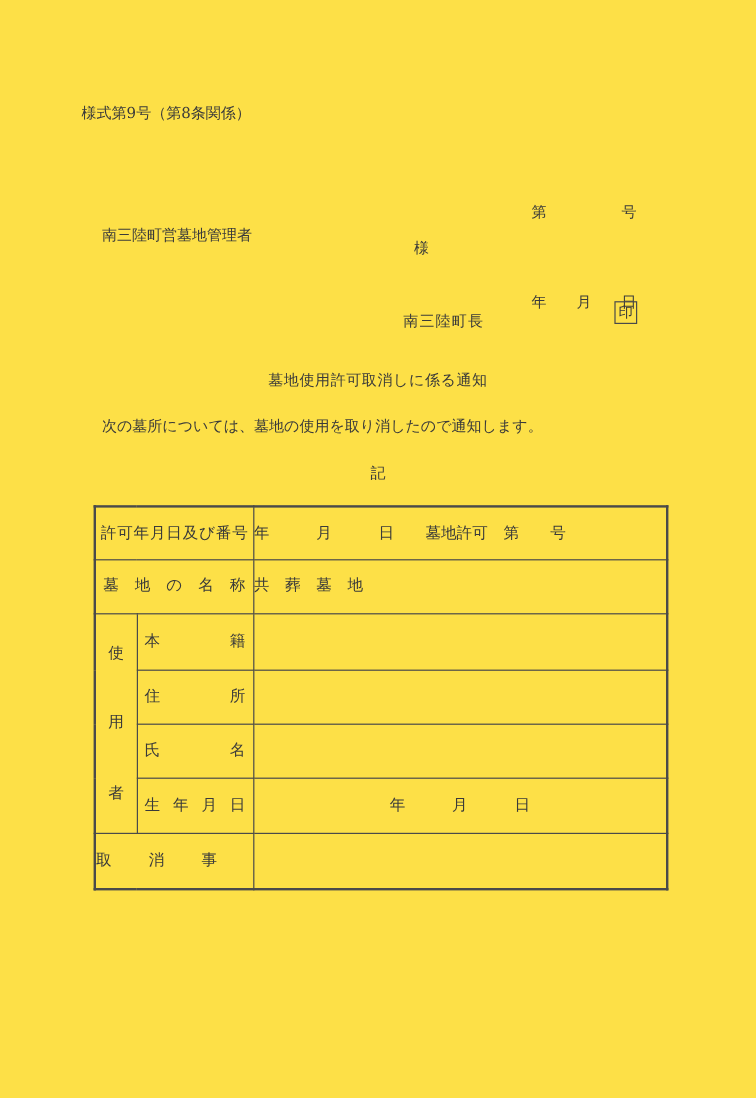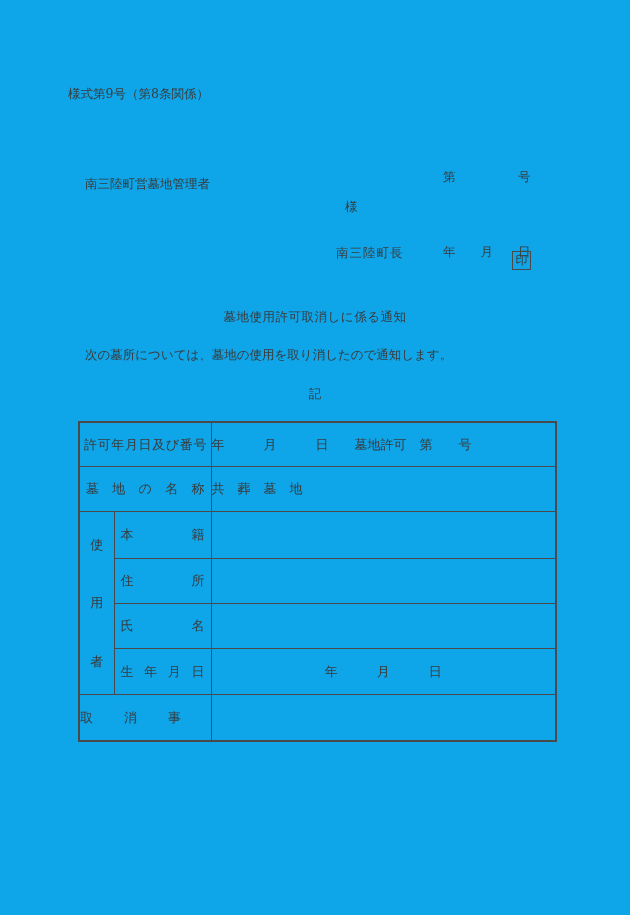--- a/index.html
+++ b/index.html
@@ -1,31 +1,31 @@
 <!DOCTYPE html>
 <html><head>
 <meta charset="utf-8">
 <style>
   html,body{margin:0;padding:0;background:#ffffff;}
   .page{
     position:relative;
     width:630px;height:915px;
-    background:#0ea5e9;
+    background:#fde047;
     color:#3a3a3a;
     font-family:"DejaVu Serif","Liberation Serif",serif;
     font-size:12.5px;
     line-height:1.2;
     overflow:hidden;
   }
   .abs{position:absolute;white-space:pre;}
   .form-number{left:68px;top:86px;}
   .doc-meta{left:443px;top:115px;line-height:25px;font-family:Liberation Serif, serif;}
-  .addressee-name{left:85px;top:176px;}
+  .addressee-name{left:85px;top:188px;}
   .honorific{left:345px;top:199px;}
-  .sender-title{left:336px;top:245px;letter-spacing:1px;}
+  .sender-title{left:336px;top:260px;letter-spacing:1px;}
   .seal-box{
     left:512px;top:251px;
     width:17px;height:17px;
     border:1px solid #4a4a4a;
     font-size:12px;line-height:17px;text-align:center;
     white-space:normal;
   }
   .doc-title{left:0;right:0;top:309px;text-align:center;letter-spacing:0.5px;}
   .body-text{left:85px;top:347px;}
   .section-marker{left:0;right:0;top:386px;text-align:center;}

